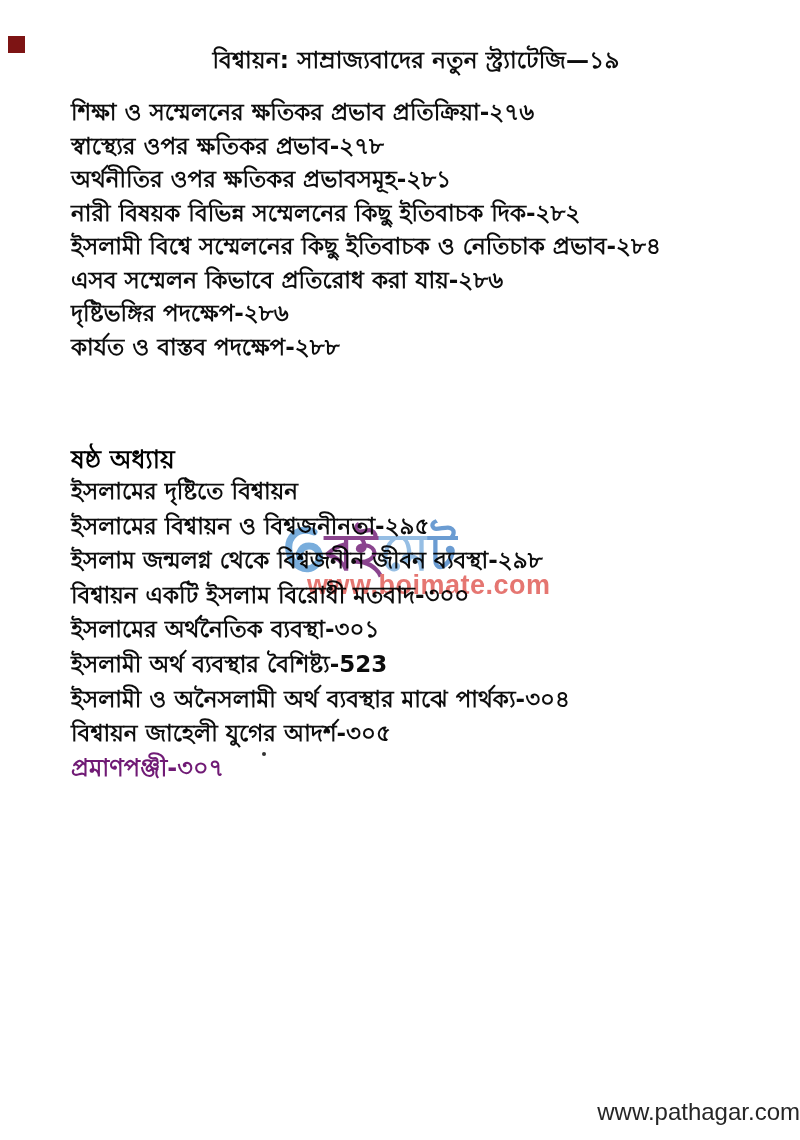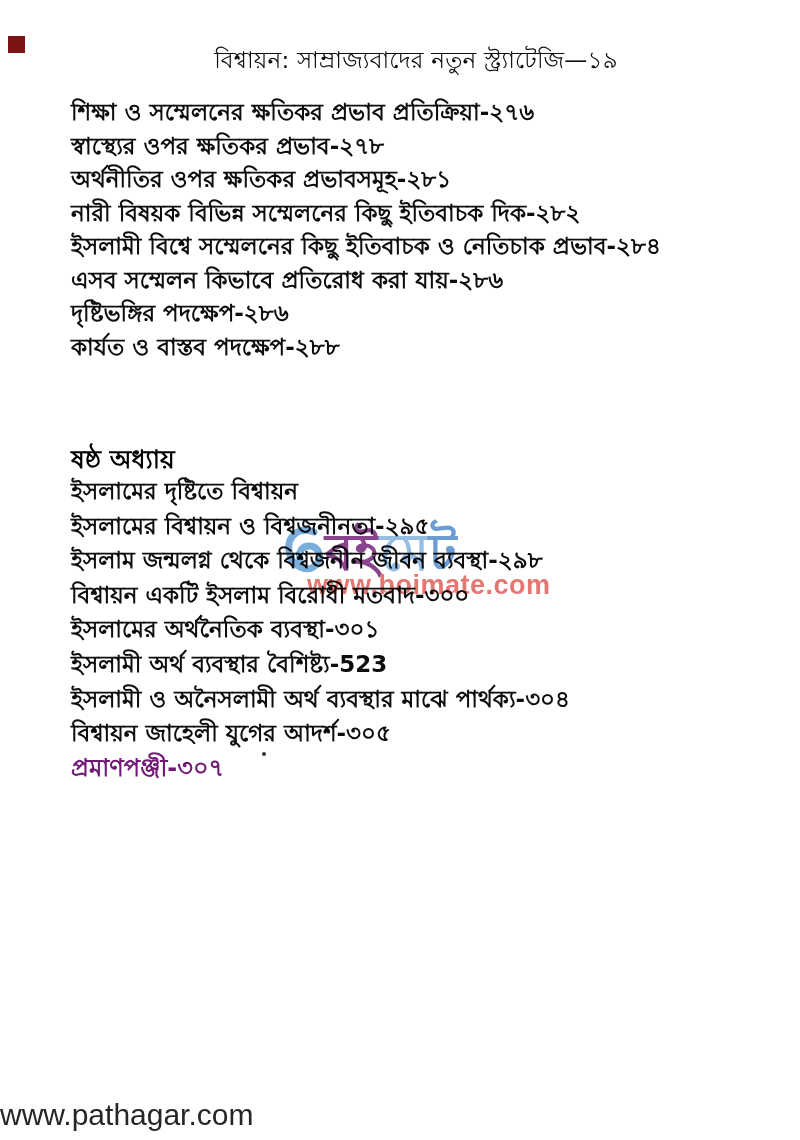--- a/index.html
+++ b/index.html
@@ -15,21 +15,21 @@
 
   
   .corner-mark{
     position:absolute;left:8px;top:36px;width:17px;height:17px;
     background:#7d1414;
   }
 
   .page-header{
     position:absolute;top:42px;left:0;width:800px;
     text-align:center;padding-left:32px;box-sizing:border-box;
-    font-size:23px;font-weight:400;color:#0d0d0d;
+    font-size:23px;font-weight:700;color:#0d0d0d;
     letter-spacing:.2px;
   }
 
   .toc-block1{
     position:absolute;top:96px;left:71px;width:660px;
   }
   .toc-block1 .toc-line{
     font-size:23px;font-weight:700;line-height:33.5px;
     white-space:nowrap;color:#0d0d0d;
   }
@@ -66,23 +66,23 @@
   .wm-blue .lite{color:#7fb0de;}
   .wm-url{
     margin-top:-8px;margin-left:24px;
     font-family:"Liberation Sans",sans-serif;
     font-size:27px;font-weight:700;color:#e05752;
     letter-spacing:.5px;white-space:nowrap;
   }
 
   .page-footer{
     position:absolute;top:1098px;left:0;width:800px;
-    text-align:left;
+    text-align:right;
     font-family:"Liberation Sans",sans-serif;
-    font-size:30px;color:#262626;
+    font-size:24px;color:#262626;
   }
 </style>
 </head>
 <body>
 
 <div class="page">
 
   <div class="corner-mark"></div>
 
   <div class="page-header">বিশ্বায়ন: সাম্রাজ্যবাদের নতুন স্ট্র্যাটেজি—১৯</div>

